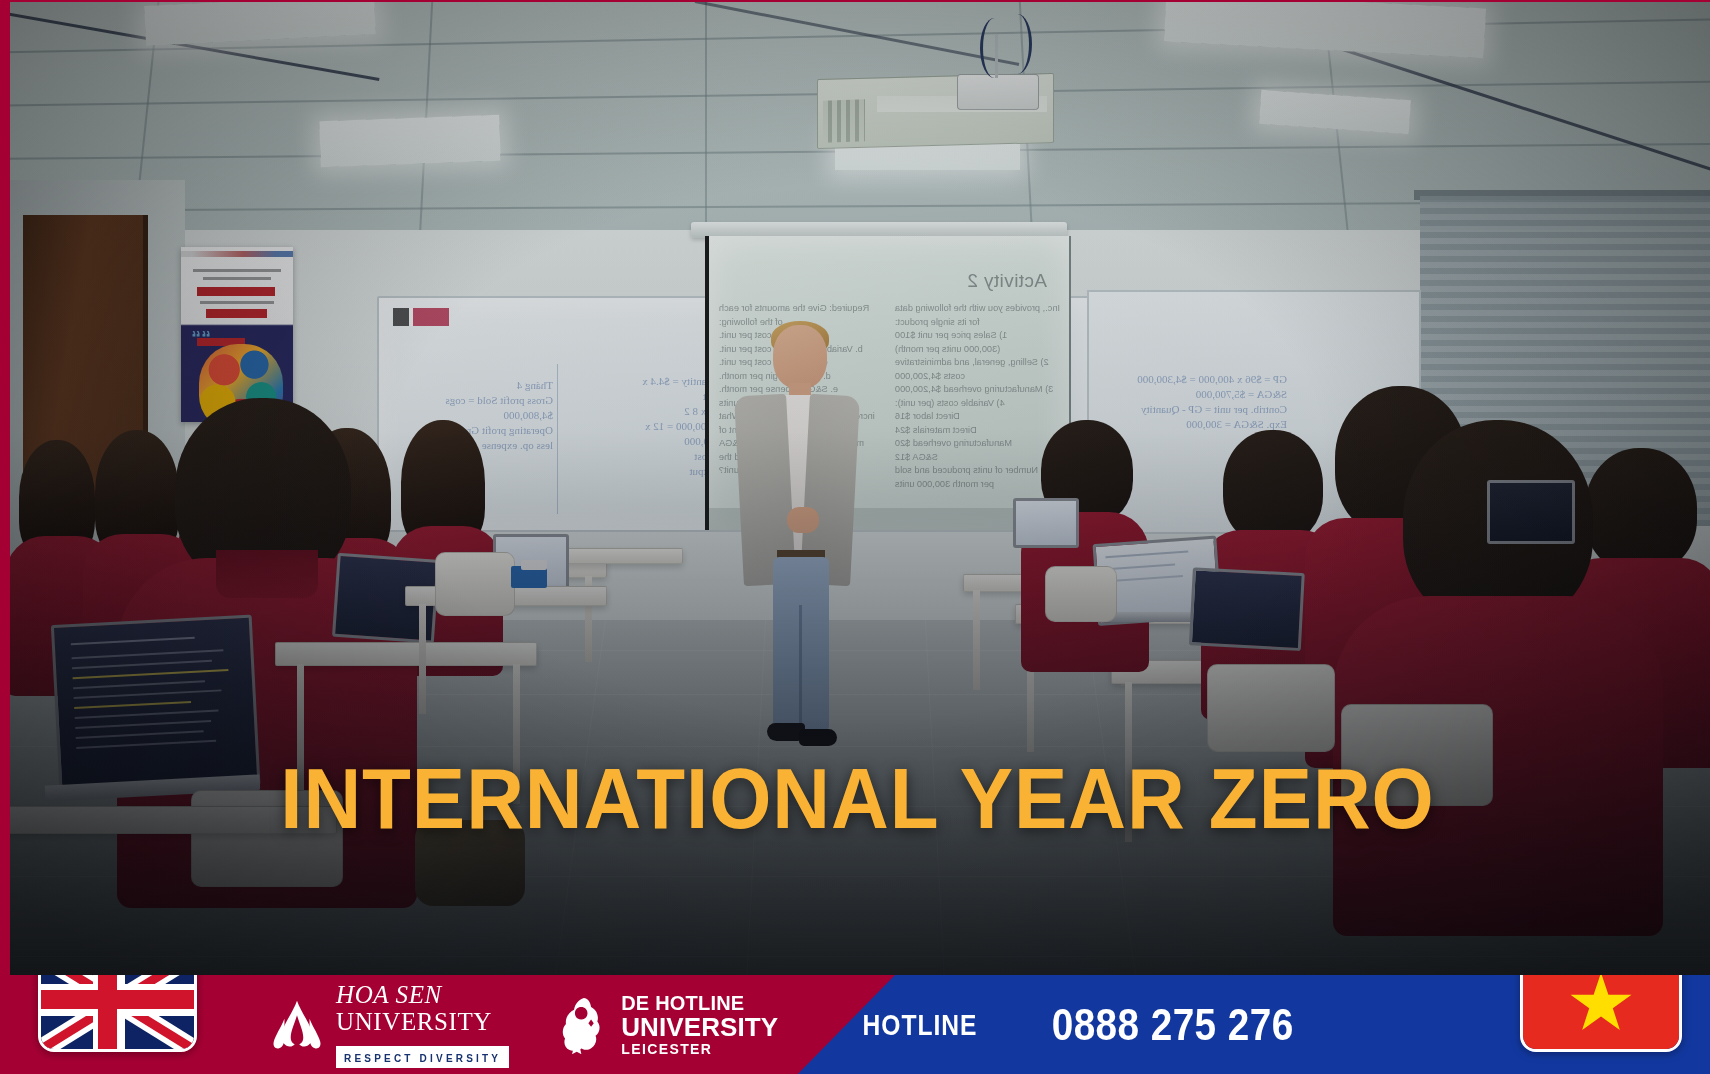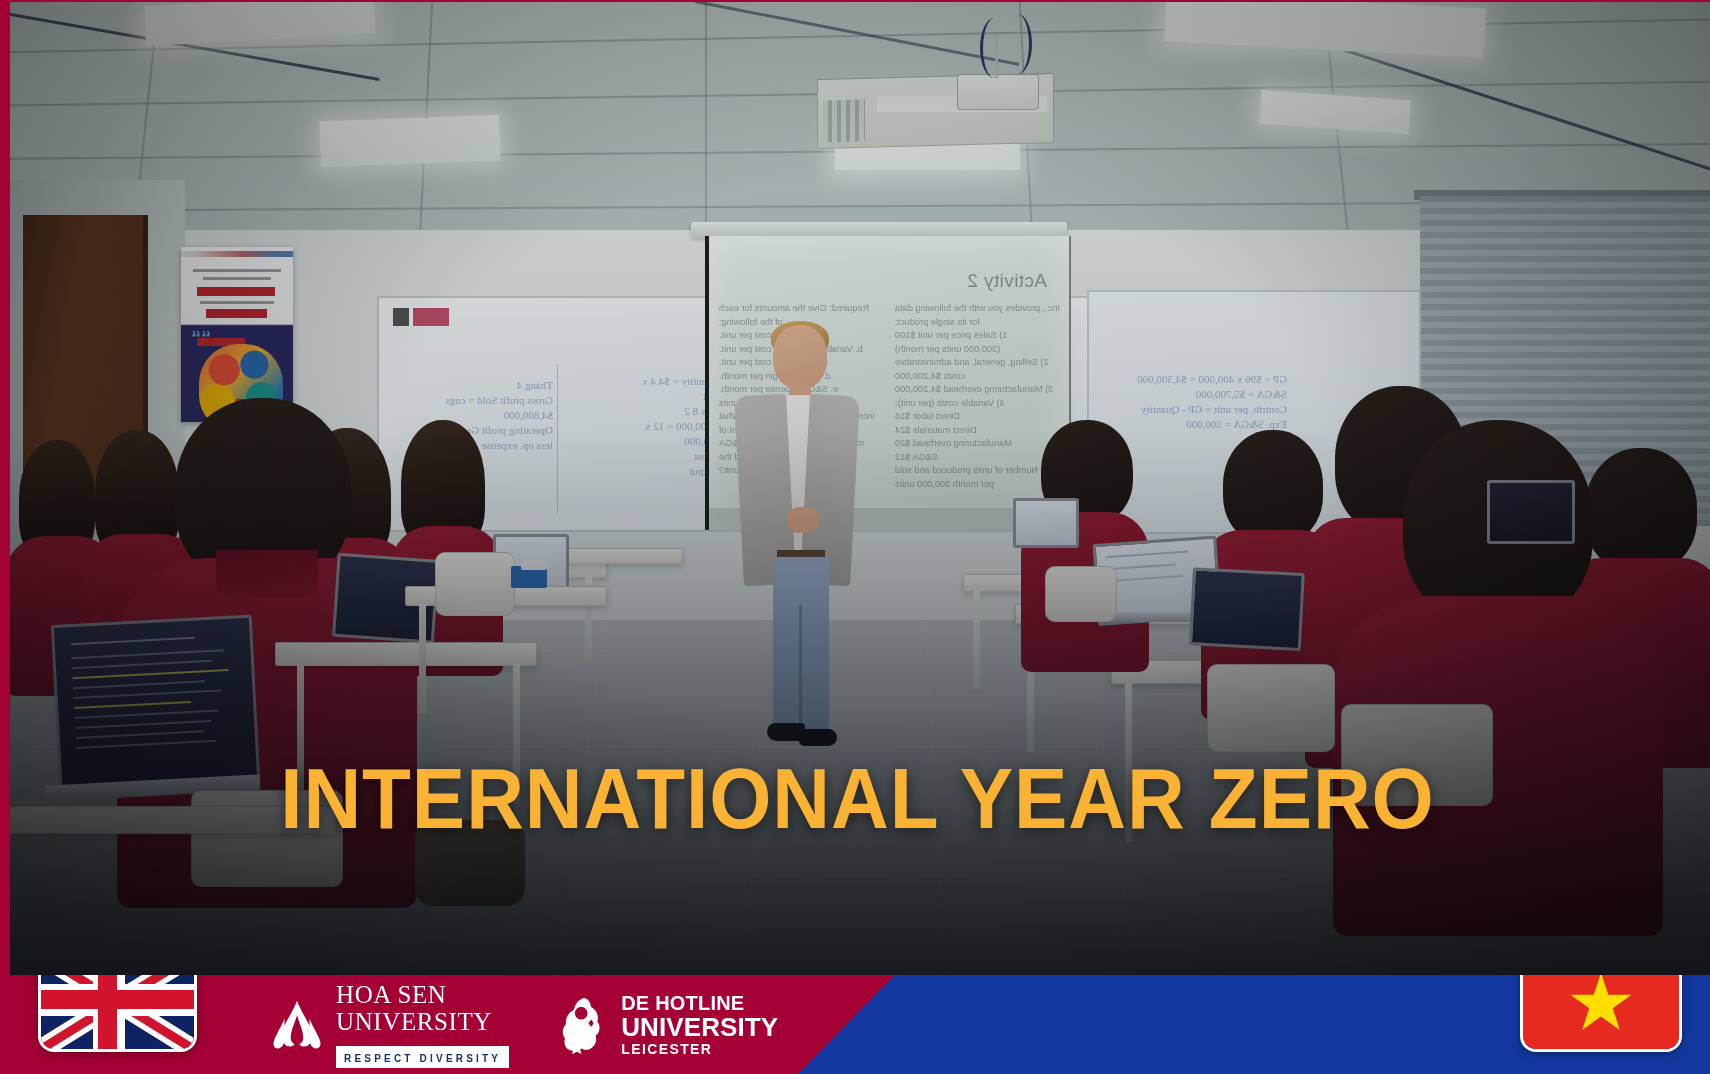--- a/index.html
+++ b/index.html
@@ -232,21 +232,21 @@
     position:absolute;left:0;bottom:0;width:100%;height:99px;overflow:hidden;
   }
   .bb-maroon{position:absolute;left:0;top:0;width:100%;height:100%;}
   .bb-blue{position:absolute;left:0;top:0;width:100%;height:100%;
            clip-path:polygon(46.5% 100%, 52.2% 0%, 100% 0%, 100% 100%);}
   .bb-logos{position:absolute;left:265px;top:0;height:100%;display:flex;align-items:center;gap:48px;}
 
   .hsu{display:flex;align-items:center;gap:12px;}
   .hsu-mark{width:54px;height:52px;}
   .hsu-txt{display:flex;flex-direction:column;line-height:1;}
-  .hsu-l1{font-family:"Liberation Serif",serif;font-size:25px;color:#fff;letter-spacing:.6px;}
+  .hsu-l1{font-family:"Liberation Serif",serif;font-size:25px;color:#fff;letter-spacing:.6px;font-style:italic;}
   .hsu-l2{font-family:"Liberation Serif",serif;font-size:25px;color:#fff;letter-spacing:.6px;margin-top:2px;}
   .hsu-tag{margin-top:12px;background:#fff;padding:3px 8px;text-align:center;}
   .hsu-tag span{font-size:10px;font-weight:bold;color:#17326e;letter-spacing:3.2px;}
 
   .dmu{display:flex;align-items:center;gap:12px;}
   .dmu-mark{width:52px;height:58px;}
   .dmu-txt{display:flex;flex-direction:column;line-height:1;}
   .dmu-l1{font-size:20px;font-weight:bold;color:#fff;letter-spacing:.2px;}
   .dmu-l2{font-size:26px;font-weight:bold;color:#fff;letter-spacing:.1px;margin-top:1px;}
   .dmu-l3{font-size:14px;font-weight:bold;color:#fff;letter-spacing:1.4px;margin-top:2px;}
@@ -597,20 +597,24 @@
           </svg>
         </span>
         <span class="dmu-txt">
           <span class="dmu-l1">DE HOTLINE</span>
           <span class="dmu-l2">UNIVERSITY</span>
           <span class="dmu-l3">LEICESTER</span>
         </span>
       </div>
     </div>
 
+    <div class="hotline">
+      <span class="hl-label">HOTLINE</span>
+      <span class="hl-num">0888 275 276</span>
+    </div>
 
     <div class="flag" id="flag-uk">
       <div class="uk-bg"></div>
       <div class="uk-dw" style="transform:translateY(-50%) rotate(31.8deg)"></div>
       <div class="uk-dw" style="transform:translateY(-50%) rotate(-31.8deg)"></div>
       <div class="uk-dr" style="transform:translateY(-50%) rotate(31.8deg)"></div>
       <div class="uk-dr" style="transform:translateY(-50%) rotate(-31.8deg)"></div>
       <div class="uk-cw-h"></div>
       <div class="uk-cw-v"></div>
       <div class="uk-cr-h"></div>

